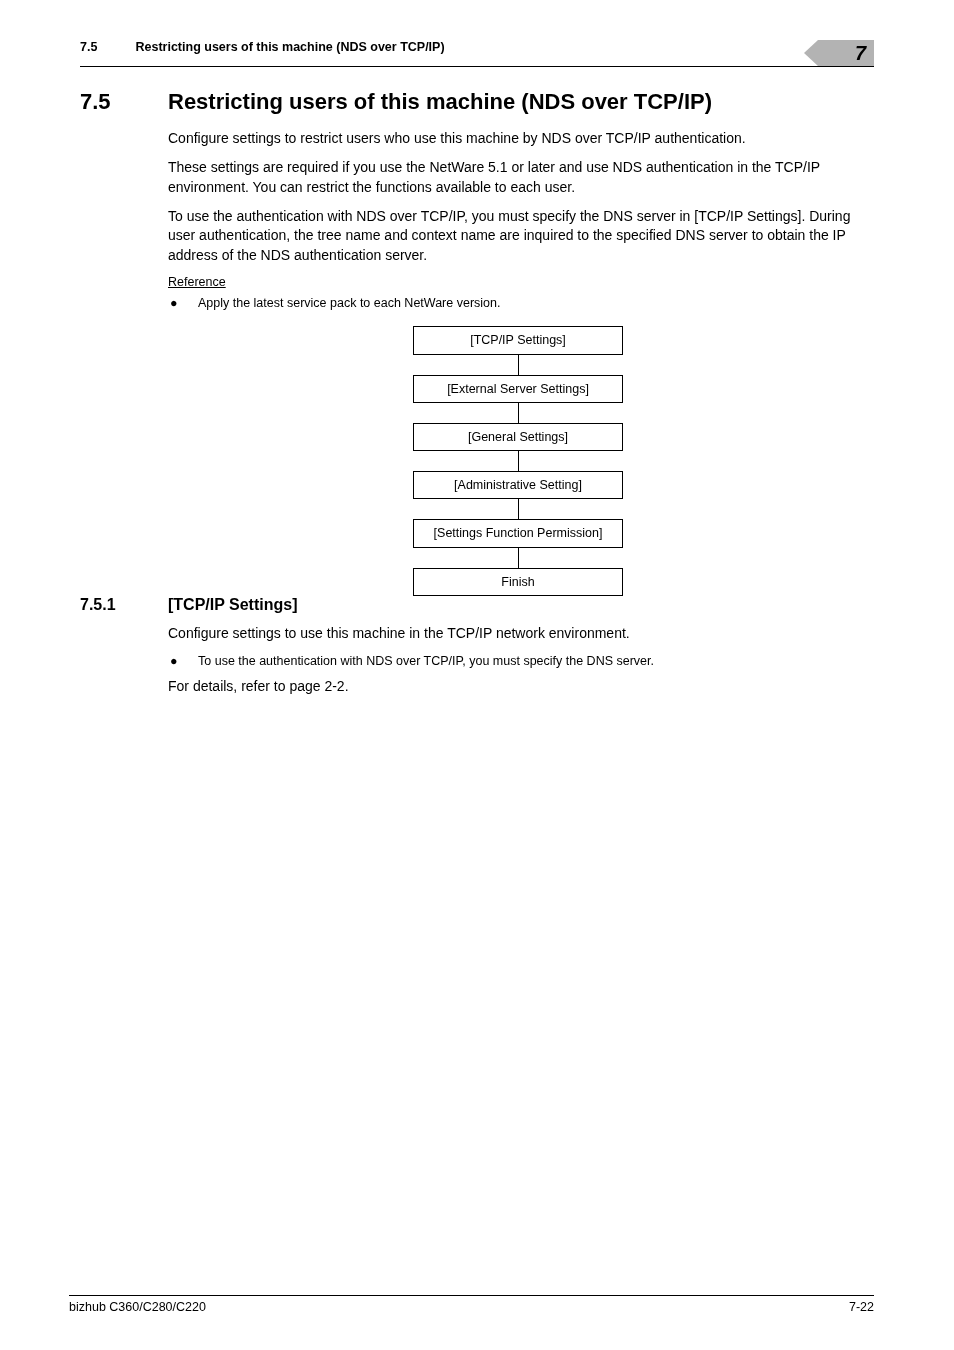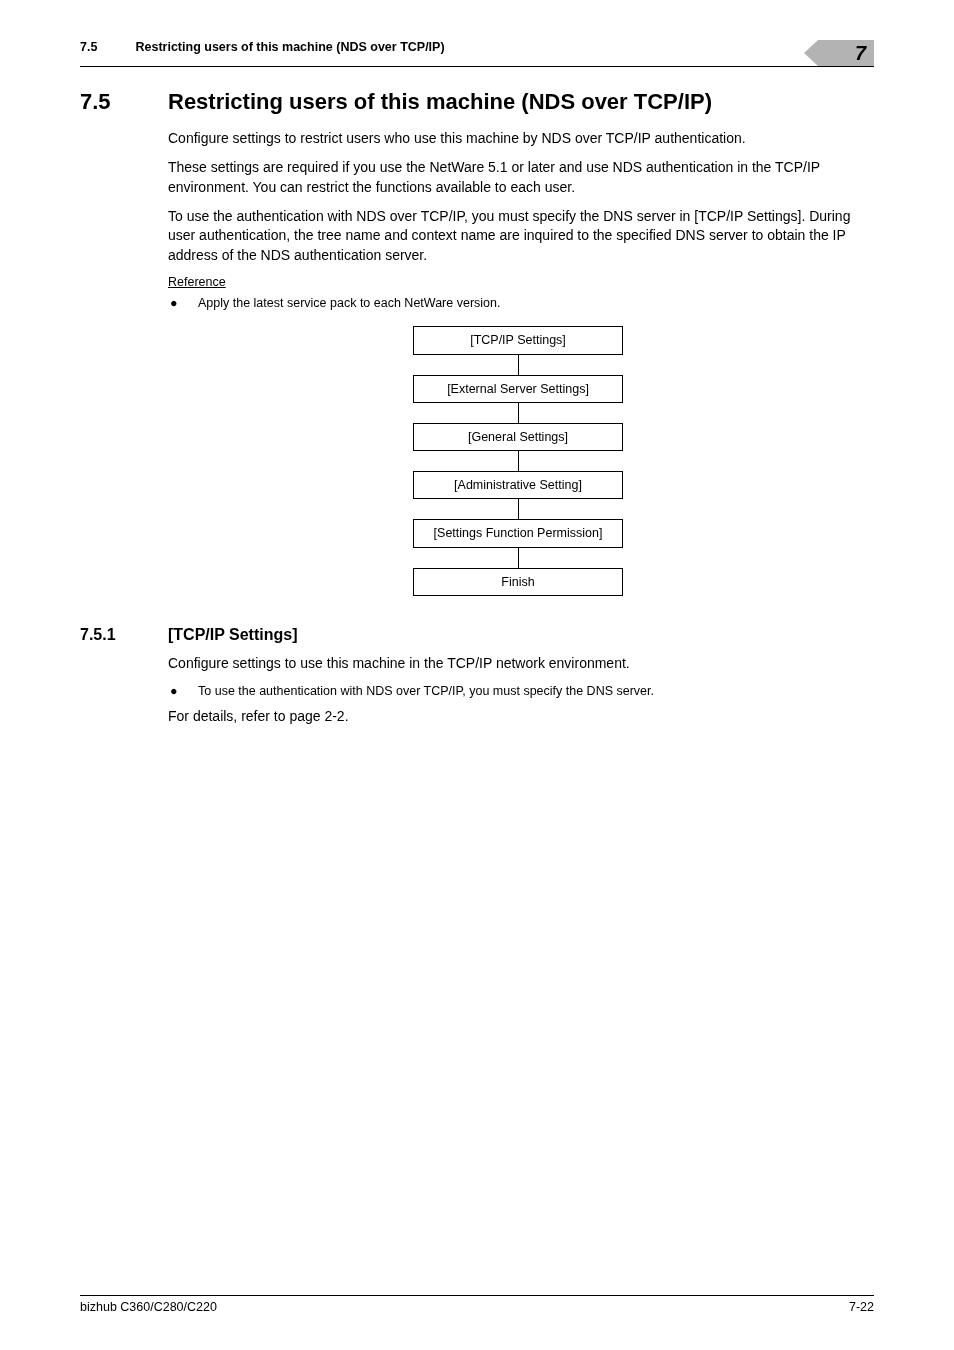--- a/index.html
+++ b/index.html
@@ -111,36 +111,35 @@
     position: absolute;
     left: 50%;
     top: 0;
     bottom: 0;
     width: 1px;
     background: #000;
   }
   .h2-row {
     display: flex;
     align-items: baseline;
-    margin-top: 30px;
     margin-bottom: 10px;
   }
   .h2-num {
     font-size: 16px;
     font-weight: bold;
     width: 88px;
     flex-shrink: 0;
   }
   .h2-title {
     font-size: 16px;
     font-weight: bold;
   }
   .footer {
     position: absolute;
-    left: 80px;
+    left: 69px;
     right: 80px;
     bottom: 36px;
     border-top: 1px solid #000;
     padding-top: 4px;
     display: flex;
     justify-content: space-between;
     font-size: 12.5px;
   }
 </style>
 </head>

